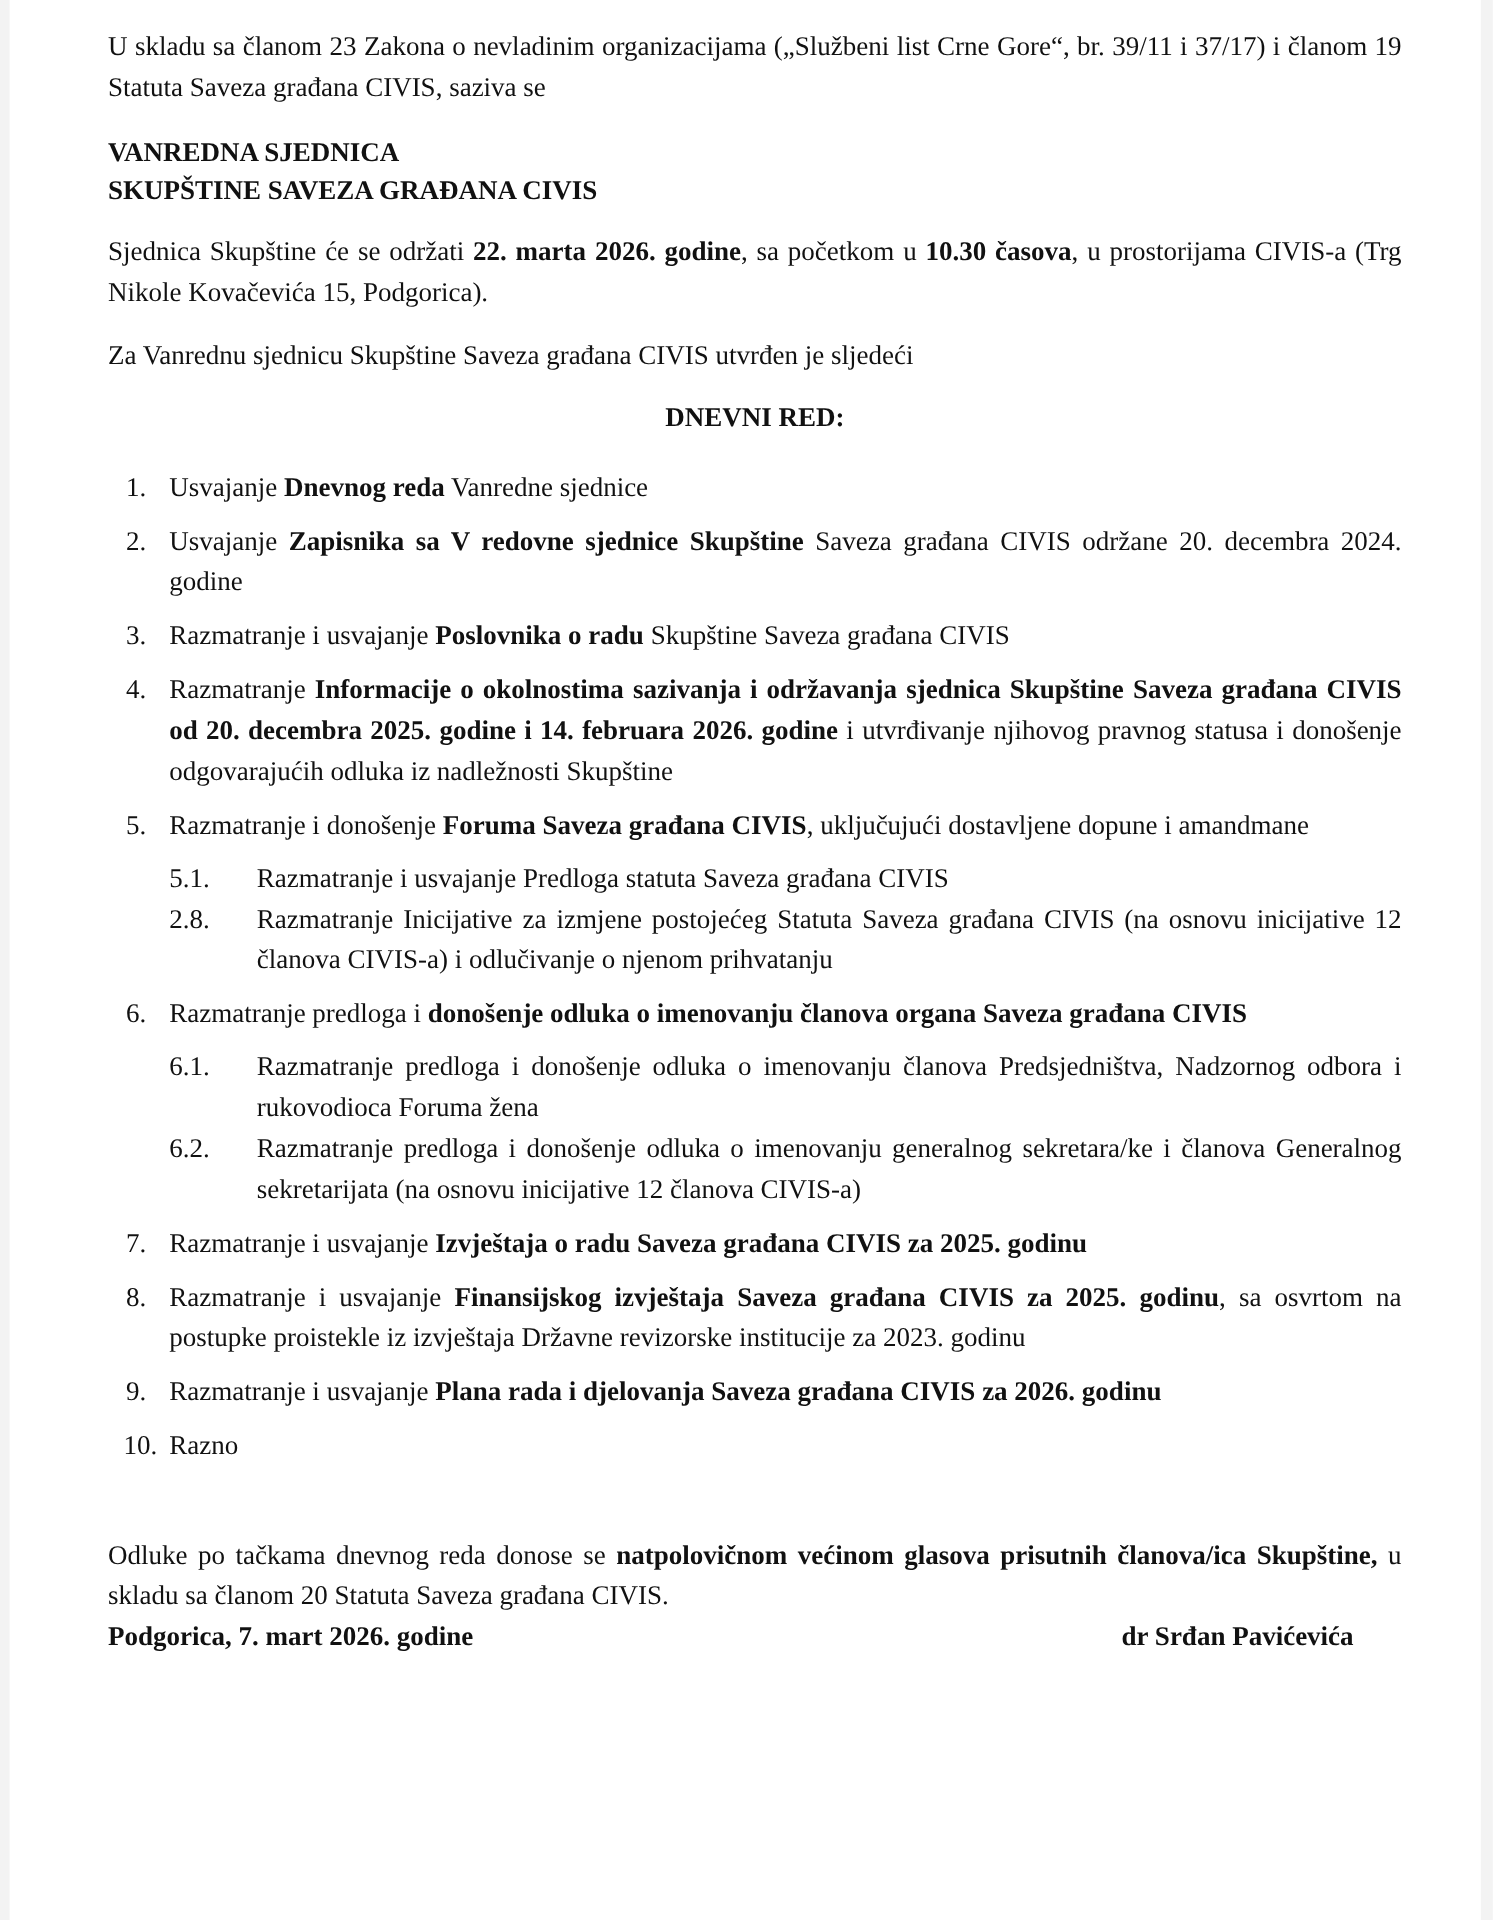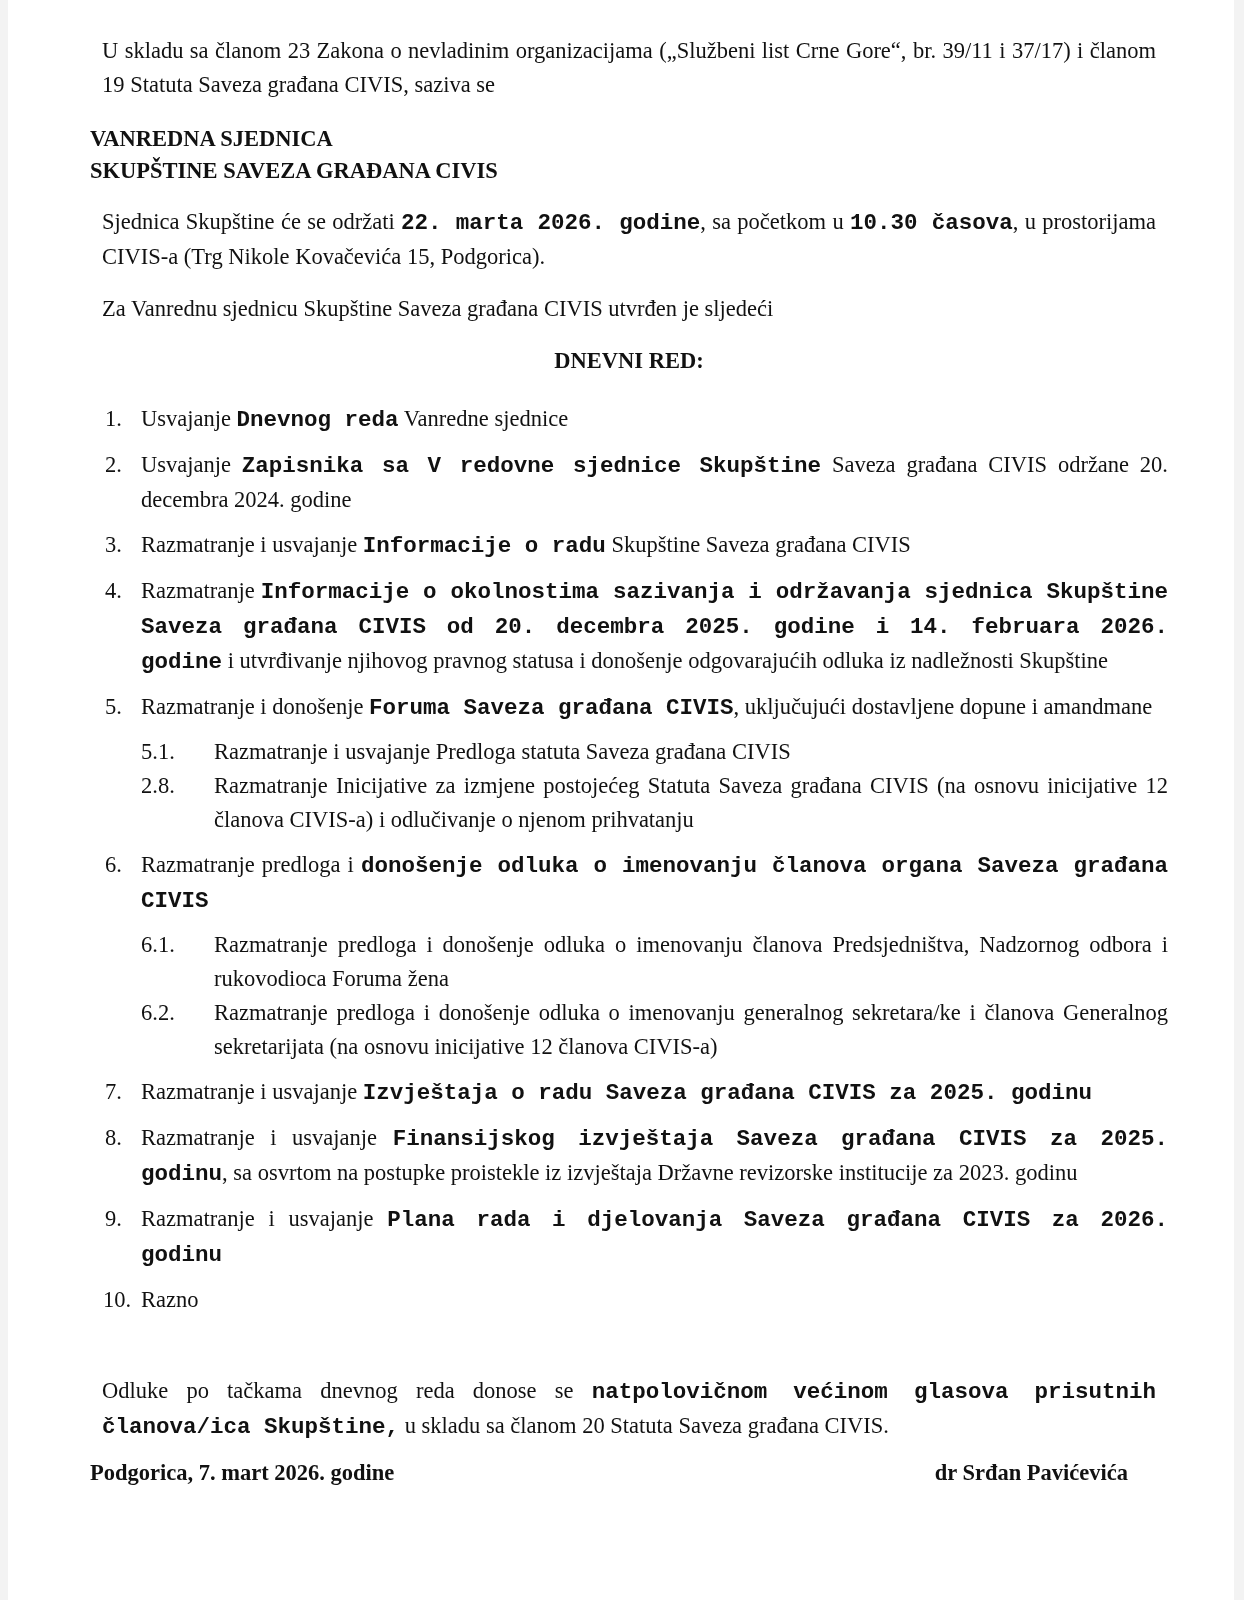--- a/index.html
+++ b/index.html
@@ -21,22 +21,22 @@
     background: #ffffff;
   }
   .content {
     position: absolute;
     left: 82px;
     width: 1078px;
     top: 22px;
     font-size: 22.5px;
     line-height: 34px;
   }
-  p { margin: 12px; }
-  b { font-weight: bold; font-family: Liberation Mono, monospace; }
+  p { margin: 0; }
+  b { font-weight: bold; }
   .justify { text-align: justify; }
   .intro { margin-bottom: 21px; }
   .title {
     font-weight: bold;
     line-height: 32px;
     margin-bottom: 18px;
   }
   .session-info { margin-bottom: 18px; }
   .agenda-intro { margin-bottom: 18px; }
   .agenda-heading {
@@ -105,21 +105,21 @@
         <li class="agenda-item">
           <span class="num">1.</span>
           <div><span>Usvajanje </span><b>Dnevnog reda</b><span> Vanredne sjednice</span></div>
         </li>
         <li class="agenda-item">
           <span class="num">2.</span>
           <div><span>Usvajanje </span><b>Zapisnika sa V redovne sjednice Skupštine</b><span> Saveza građana CIVIS održane 20. decembra 2024. godine</span></div>
         </li>
         <li class="agenda-item">
           <span class="num">3.</span>
-          <div><span>Razmatranje i usvajanje </span><b>Informacije o radu</b><span> Skupštine Saveza građana CIVIS</span></div>
+          <div><span>Razmatranje i usvajanje </span><b>Poslovnika o radu</b><span> Skupštine Saveza građana CIVIS</span></div>
         </li>
         <li class="agenda-item">
           <span class="num">4.</span>
           <div><span>Razmatranje </span><b>Informacije o okolnostima sazivanja i održavanja sjednica Skupštine Saveza građana CIVIS od 20. decembra 2025. godine i 14. februara 2026. godine</b><span> i utvrđivanje njihovog pravnog statusa i donošenje odgovarajućih odluka iz nadležnosti Skupštine</span></div>
         </li>
         <li class="agenda-item">
           <span class="num">5.</span>
           <div><span>Razmatranje i donošenje </span><b>Foruma Saveza građana CIVIS</b><span>, uključujući dostavljene dopune i amandmane</span></div>
           <ul class="sub-list" style="margin-left: 0px;">
             <li class="sub-item"><span class="num">5.1.</span><span>Razmatranje i usvajanje Predloga statuta Saveza građana CIVIS</span></li>

